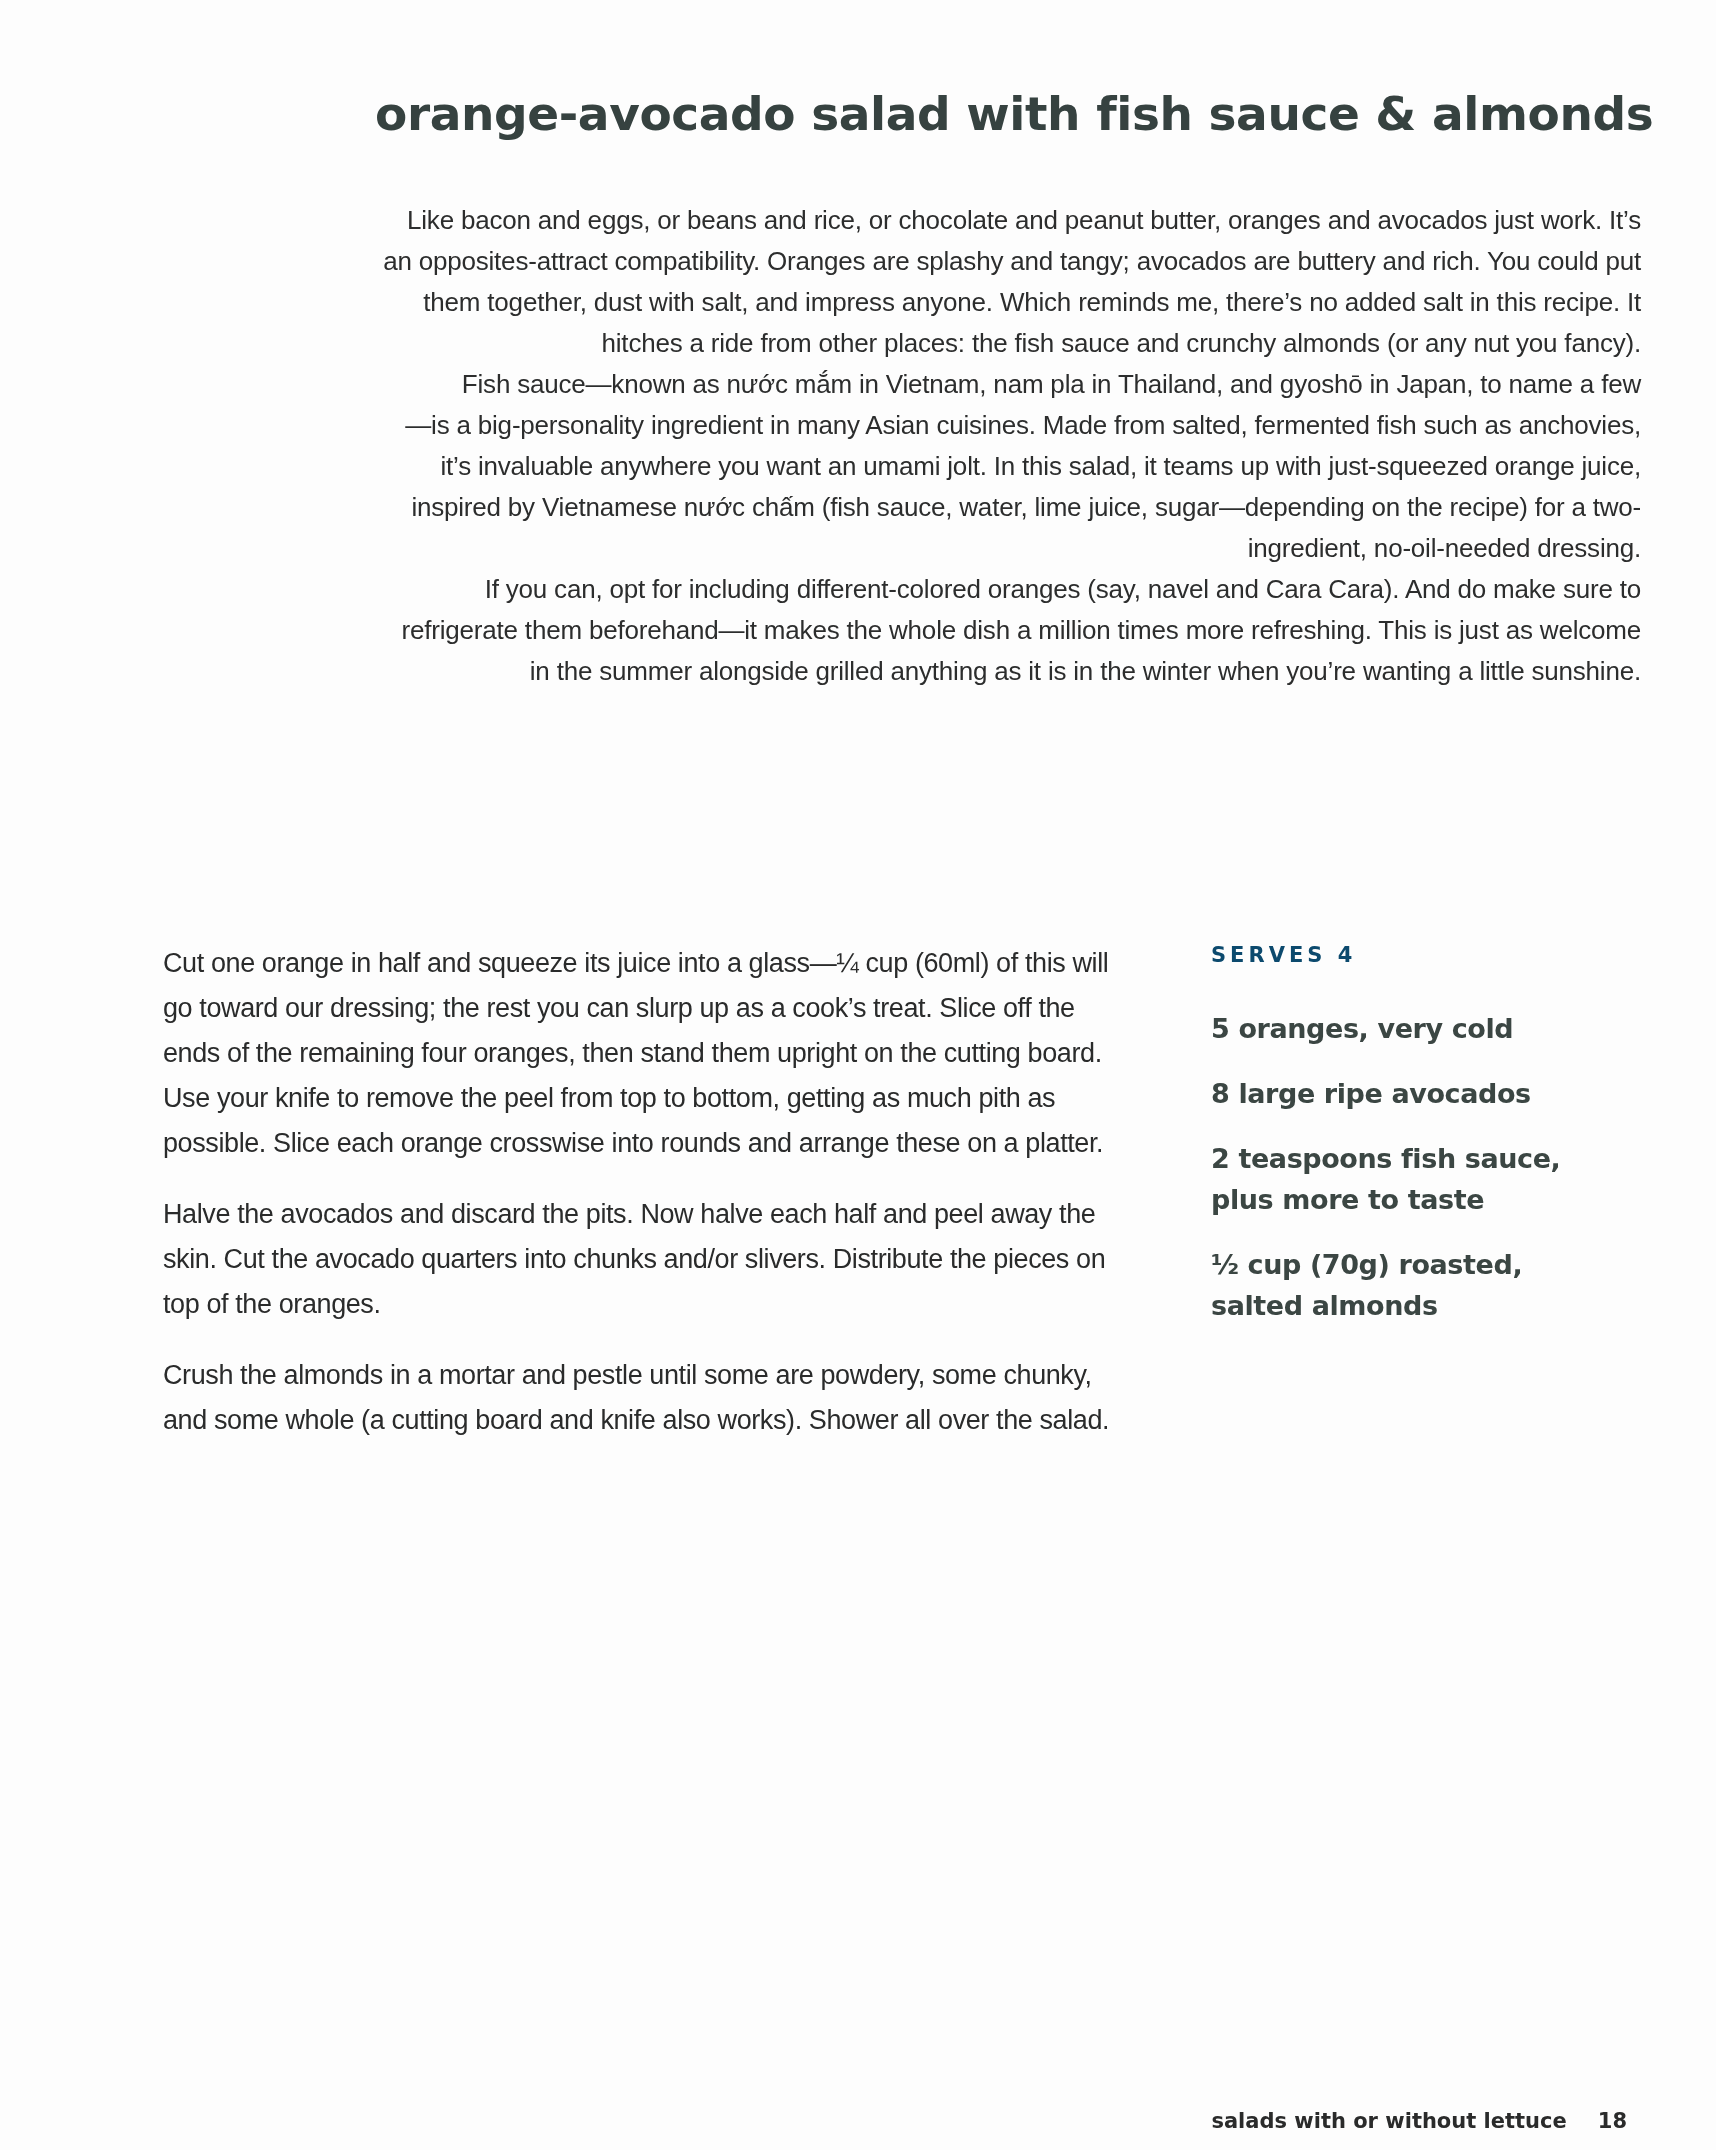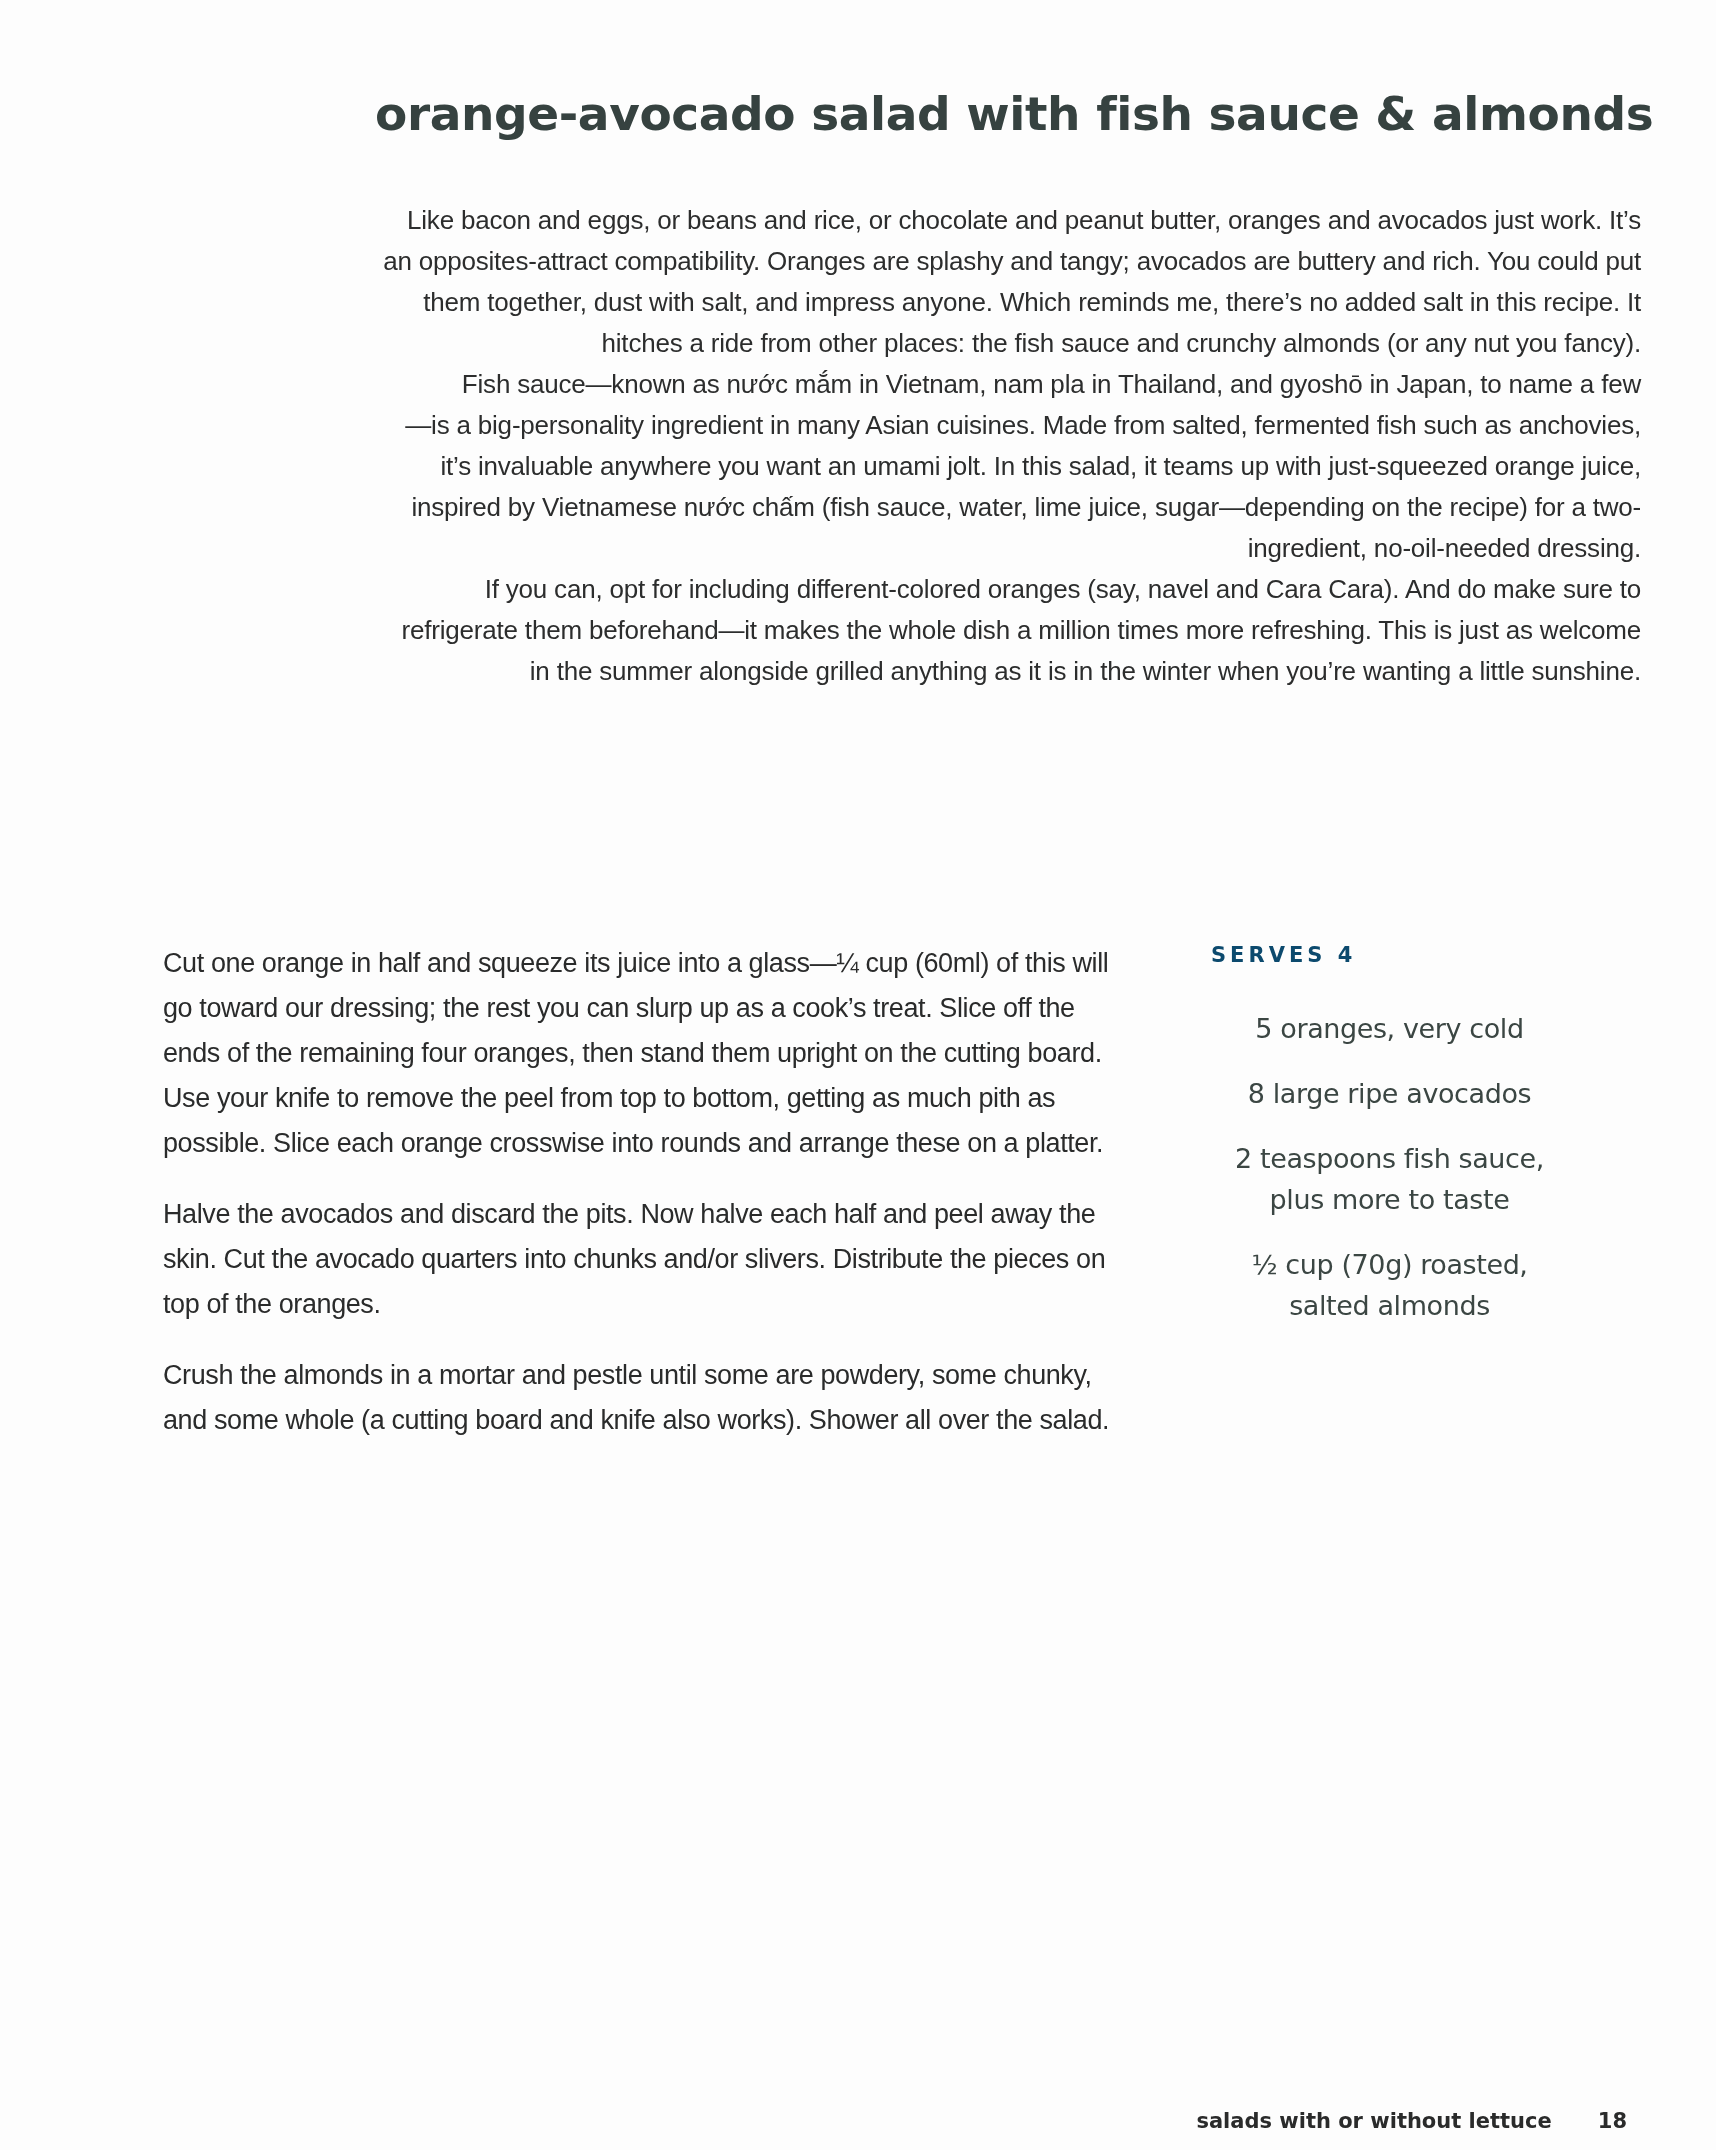--- a/index.html
+++ b/index.html
@@ -71,39 +71,38 @@
     .serves {
       font-family: "DejaVu Sans", "Liberation Sans", sans-serif;
       font-weight: bold;
       font-size: 21px;
       letter-spacing: 4px;
       color: #0c4a6e;
       margin: 0 0 41px 0;
     }
     .ingredient {
       font-family: "DejaVu Sans", "Liberation Sans", sans-serif;
-      font-weight: normal;
+      font-weight: bold;
       font-size: 27px;
       line-height: 41px;
       color: #3b4643;
       margin: 0 0 24px 0;
       letter-spacing: -0.4px;
-      text-align: center;
     }
     .footer {
       position: absolute;
       right: 89px;
       top: 2133px;
       font-family: "DejaVu Sans", "Liberation Sans", sans-serif;
       font-weight: bold;
       font-size: 21px;
       color: #2a2b2b;
       white-space: nowrap;
       display: flex;
-      gap: 46px;
+      gap: 31px;
       align-items: flex-end;
       transform: translateY(-100%);
     }
   </style>
 </head>
 <body>
 
 <div class="page">
 
   <h1 class="title">orange-avocado salad with fish sauce &amp; almonds</h1>

